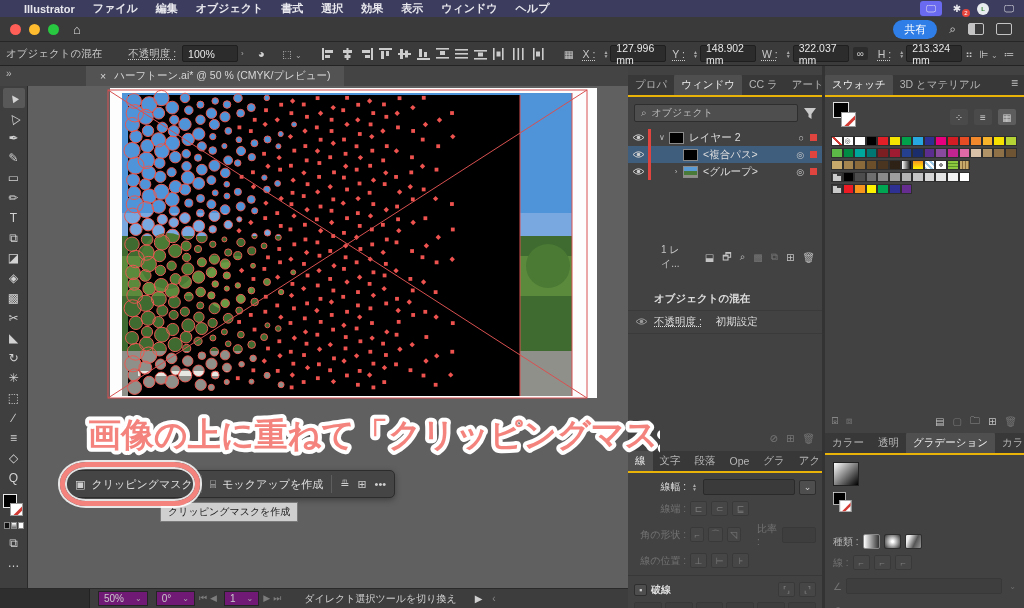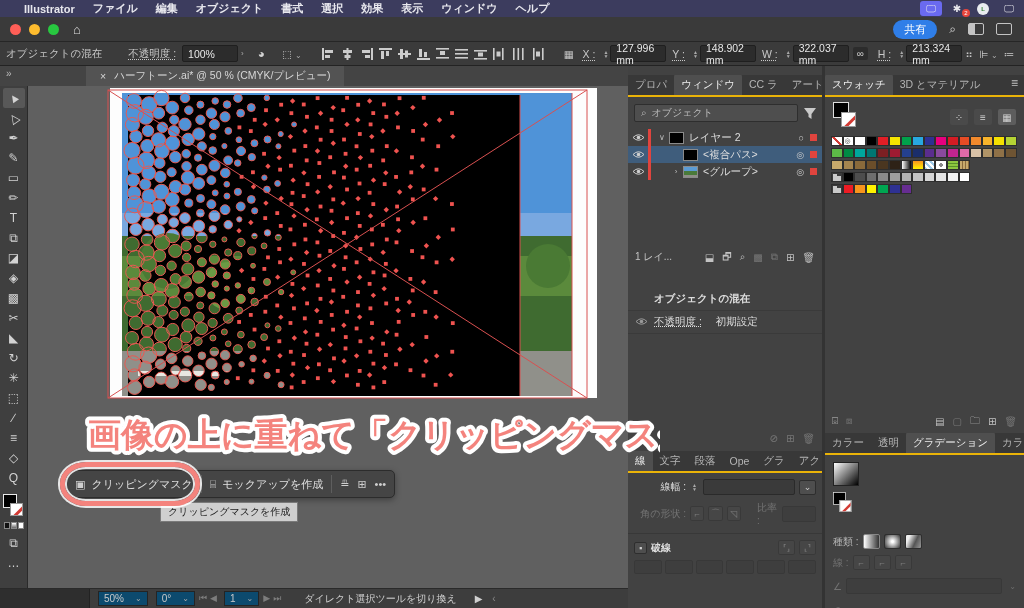--- a/index.html
+++ b/index.html
@@ -140,21 +140,21 @@
   .fsB .f2 { position:absolute; left:8px; top:10px; width:15px; height:15px; background:#fff; border:1.5px solid #999; overflow:hidden;}
   .fsB .f2::before { content:""; position:absolute; left:-3px; top:6px; width:26px; height:3px; background:#d23b34; transform:rotate(-45deg);}
   .dashfields { display:flex; gap:3px; padding:2px 6px;}
   .dashfields .df { flex:1; text-align:center; }
   .dashfields .dbox { height:14px; background:#3a3a3a; border:1px solid #2a2a2a; border-radius:2px; font-size:8px; color:#777;
     display:flex; align-items:center; justify-content:center;}
   
   #statusbar { position:absolute; top:588px; left:0; width:628px; height:20px; background:#3d3d3d;
     border-top:1px solid #2a2a2a; display:flex; align-items:center; font-size:10px; color:#c9c9c9; z-index:12;}
   #statusbar .darkseg { width:90px; height:20px; background:#2e2e2e; border-right:1px solid #222; flex:none;}
-  .stfield { background:#0c4a6e; border:1px solid #242424; height:15px; display:inline-flex; align-items:center;
+  .stfield { background:#701a75; border:1px solid #242424; height:15px; display:inline-flex; align-items:center;
     padding:0 5px; gap:8px; margin-left:8px;}
   .navarrows { color:#7c7c7c; margin:0 4px; font-size:9px; letter-spacing:3px;}
   .hint { margin-left:16px; color:#cfcfcf;}
 </style>
 </head>
 <body>
 
 <div id="menubar">
   <span class="apple"></span>
   <span class="appname">Illustrator</span>
@@ -1228,21 +1228,21 @@
             <circle cx="6.5" cy="4.5" r="1.8" fill="#cfcfcf"></circle>
           </svg></span>
       <span class="cbar"></span>
       <span class="lchev"></span>
       <span class="lchev">›</span>
       <span class="lthumb photo"></span>
       <span>&lt;グループ&gt;</span>
       <span class="ltarget">◎</span>
       <span class="lred"></span>
     </div>
-    <div class="lfooter" style="top:183px;">
+    <div class="lfooter" style="top:183px;margin-left:26px;">
       <span>1 レイ...</span>
       <span style="margin-left:auto;">⬓</span>
       <span>🗗</span>
       <span>⌕</span>
       <span class="dim">▩</span>
       <span class="dim">⧉</span>
       <span>⊞</span>
       <span>🗑</span>
     </div>
 
@@ -1279,26 +1279,38 @@
       <div class="srow">
         <span class="rlabel" style="color:#ddd;">線幅 :</span>
         <span class="stepper">
             <span>▲</span>
             <span>▼</span>
           </span>
         <span class="sfield" style="flex:1;"></span>
         <span class="sbtn">⌄</span>
       </div>
       <div class="srow dim">
+        <span class="rlabel">線端 :</span>
+        <span class="sbtn">⊏</span>
+        <span class="sbtn">⊂</span>
+        <span class="sbtn">⊑</span>
+      </div>
+      <div class="srow dim">
         <span class="rlabel">角の形状 :</span>
         <span class="sbtn">⌐</span>
         <span class="sbtn">⌒</span>
         <span class="sbtn">◹</span>
         <span style="margin-left:12px;">比率 :</span>
         <span class="sfield" style="min-width:34px;"></span>
+      </div>
+      <div class="srow dim">
+        <span class="rlabel">線の位置 :</span>
+        <span class="sbtn">⊥</span>
+        <span class="sbtn">⊢</span>
+        <span class="sbtn">⊦</span>
       </div>
       <div class="srow" style="border-top:1px solid #383838; margin-top:4px; padding-top:6px;">
         <span class="sbtn" style="width:13px;height:12px;">▪</span>
         <b style="color:#ddd;">破線</b>
         <span style="margin-left:auto;" class="sbtn dim">⸢⸥</span>
         <span class="sbtn dim">⸤⸣</span>
       </div>
       <div class="dashfields dim">
 
       <span class="df">

